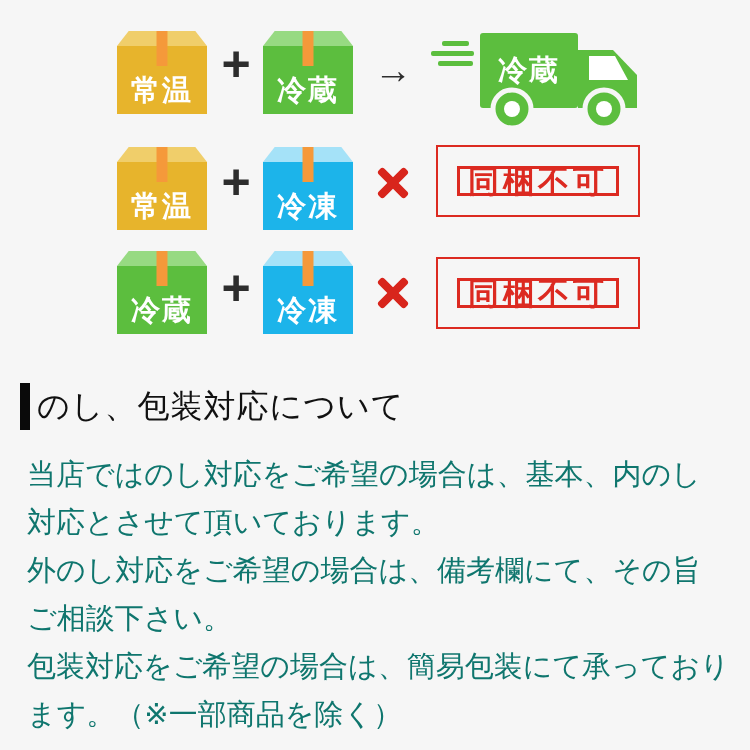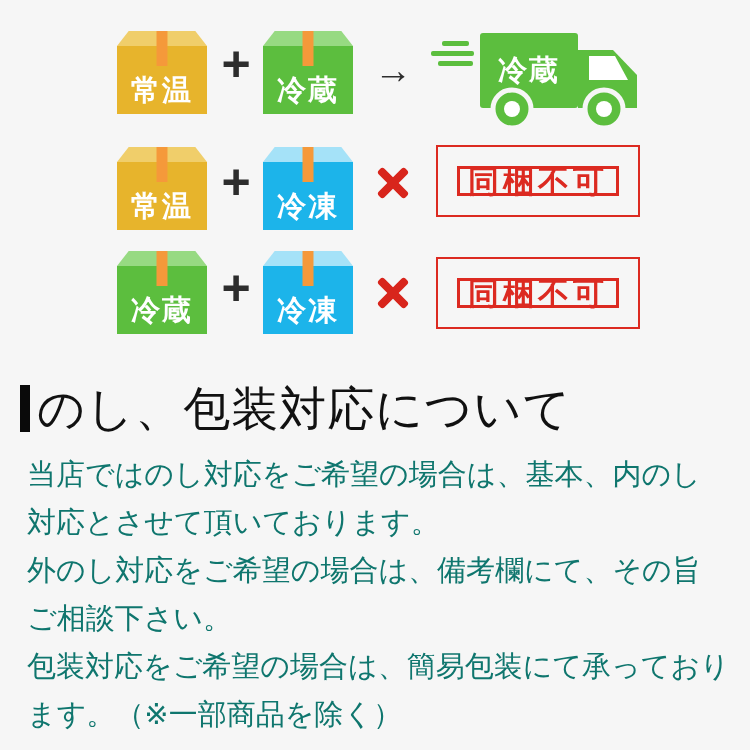--- a/index.html
+++ b/index.html
@@ -35,21 +35,21 @@
   .truck text{font-family:"Liberation Sans","DejaVu Sans",sans-serif;font-weight:bold;fill:#ffffff;letter-spacing:2px;}
 
   .stamp{position:absolute;width:204px;height:72px;border:2px solid #dc2a21;padding:19px;box-sizing:border-box;background:transparent;}
   .stamp .stamp-inner{width:100%;height:100%;border:3px solid #dc2a21;box-sizing:border-box;
     display:flex;align-items:center;justify-content:center;}
   .stamp .stamp-text{color:#dc2a21;font-weight:bold;font-size:31px;letter-spacing:4px;line-height:1;}
 
   
   .section-heading{position:absolute;left:20px;top:383px;display:flex;align-items:center;}
   .heading-bar{width:10px;height:47px;background:#0a0a0a;margin-right:7px;}
-  .heading-text{font-size:47px;color:#111;letter-spacing:1px;line-height:1.1;white-space:nowrap;}
+  .heading-text{font-size:32px;color:#111;letter-spacing:1px;line-height:1.1;white-space:nowrap;}
   .section-body{position:absolute;left:27px;top:450px;width:716px;
     font-size:29px;line-height:48px;color:#0f766e;white-space:pre-line;}
 </style>
 </head>
 <body>
 
 <div class="canvas">
 
   <div class="box box-yellow" style="left:117px;top:31px;">
     <div class="lid"></div>

